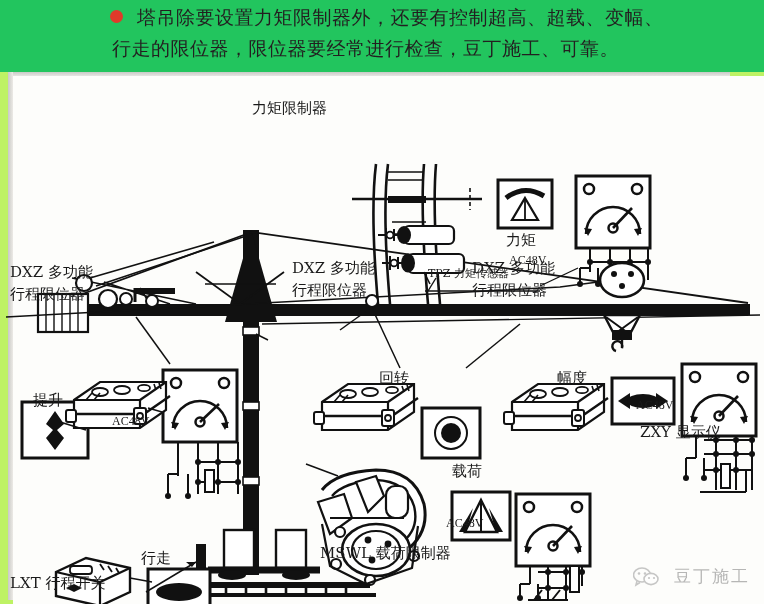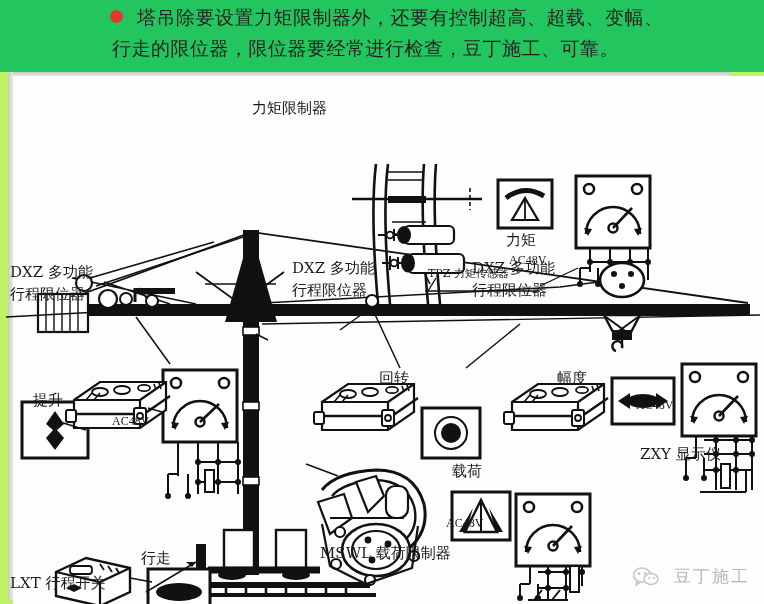--- a/index.html
+++ b/index.html
@@ -391,21 +391,21 @@
 
   <div class="lbl cn" style="left:472px;top:188px;">DXZ 多功能</div>
   <div class="lbl cn" style="left:472px;top:210px;">行程限位器</div>
 
   <div class="lbl cn" style="left:33px;top:298px;margin-top:22px;">提升</div>
   <div class="lbl cn" style="left:379px;top:298px;">回转</div>
   <div class="lbl cn" style="left:557px;top:298px;">幅度</div>
 
   <div class="lbl en" style="left:112px;top:343px;">AC48V</div>
   <div class="lbl en" style="left:636px;top:327px;">AC48V</div>
-  <div class="lbl cn" style="left:640px;top:374px;">ZXY 显示仪</div>
+  <div class="lbl cn" style="left:640px;top:352px;">ZXY 显示仪</div>
 
   <div class="lbl cn" style="left:320px;top:473px;">MSWL 载荷限制器</div>
   <div class="lbl cn" style="left:452px;top:391px;">载荷</div>
   <div class="lbl en" style="left:446px;top:445px;">AC48V</div>
 
   <div class="lbl cn" style="left:141px;top:478px;">行走</div>
   <div class="lbl cn" style="left:10px;top:503px;">LXT 行程开关</div>
 
   <div id="watermark">
     <svg width="26" height="22" viewBox="0 0 26 22">

